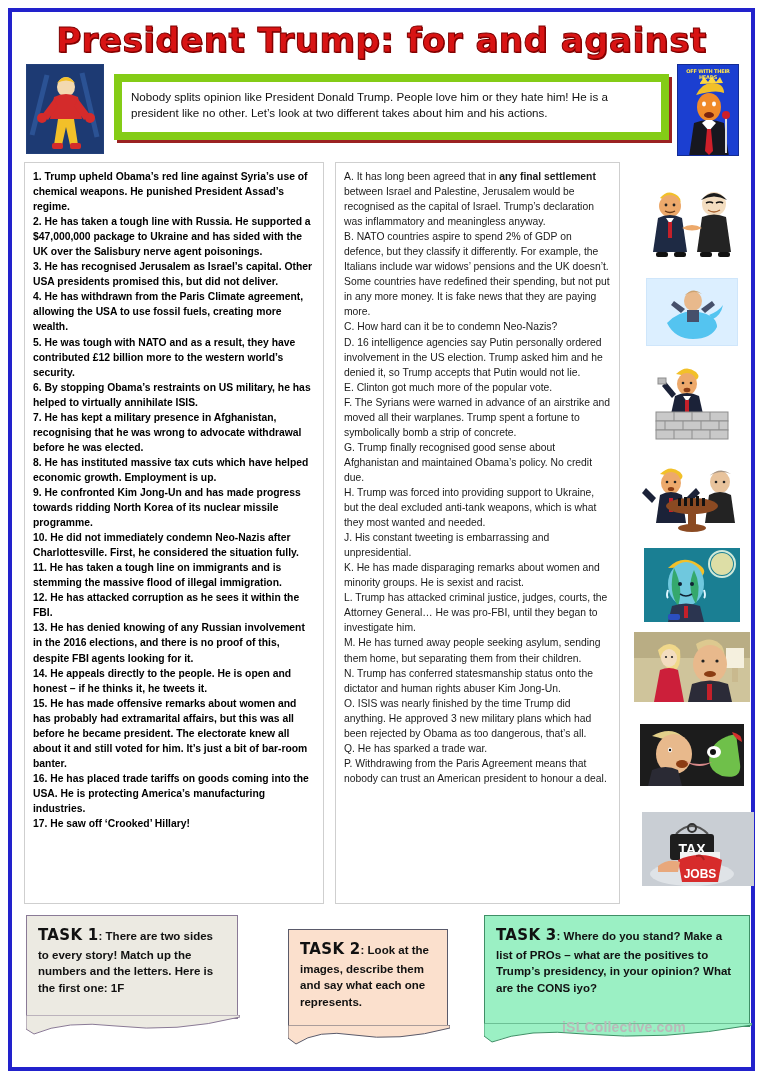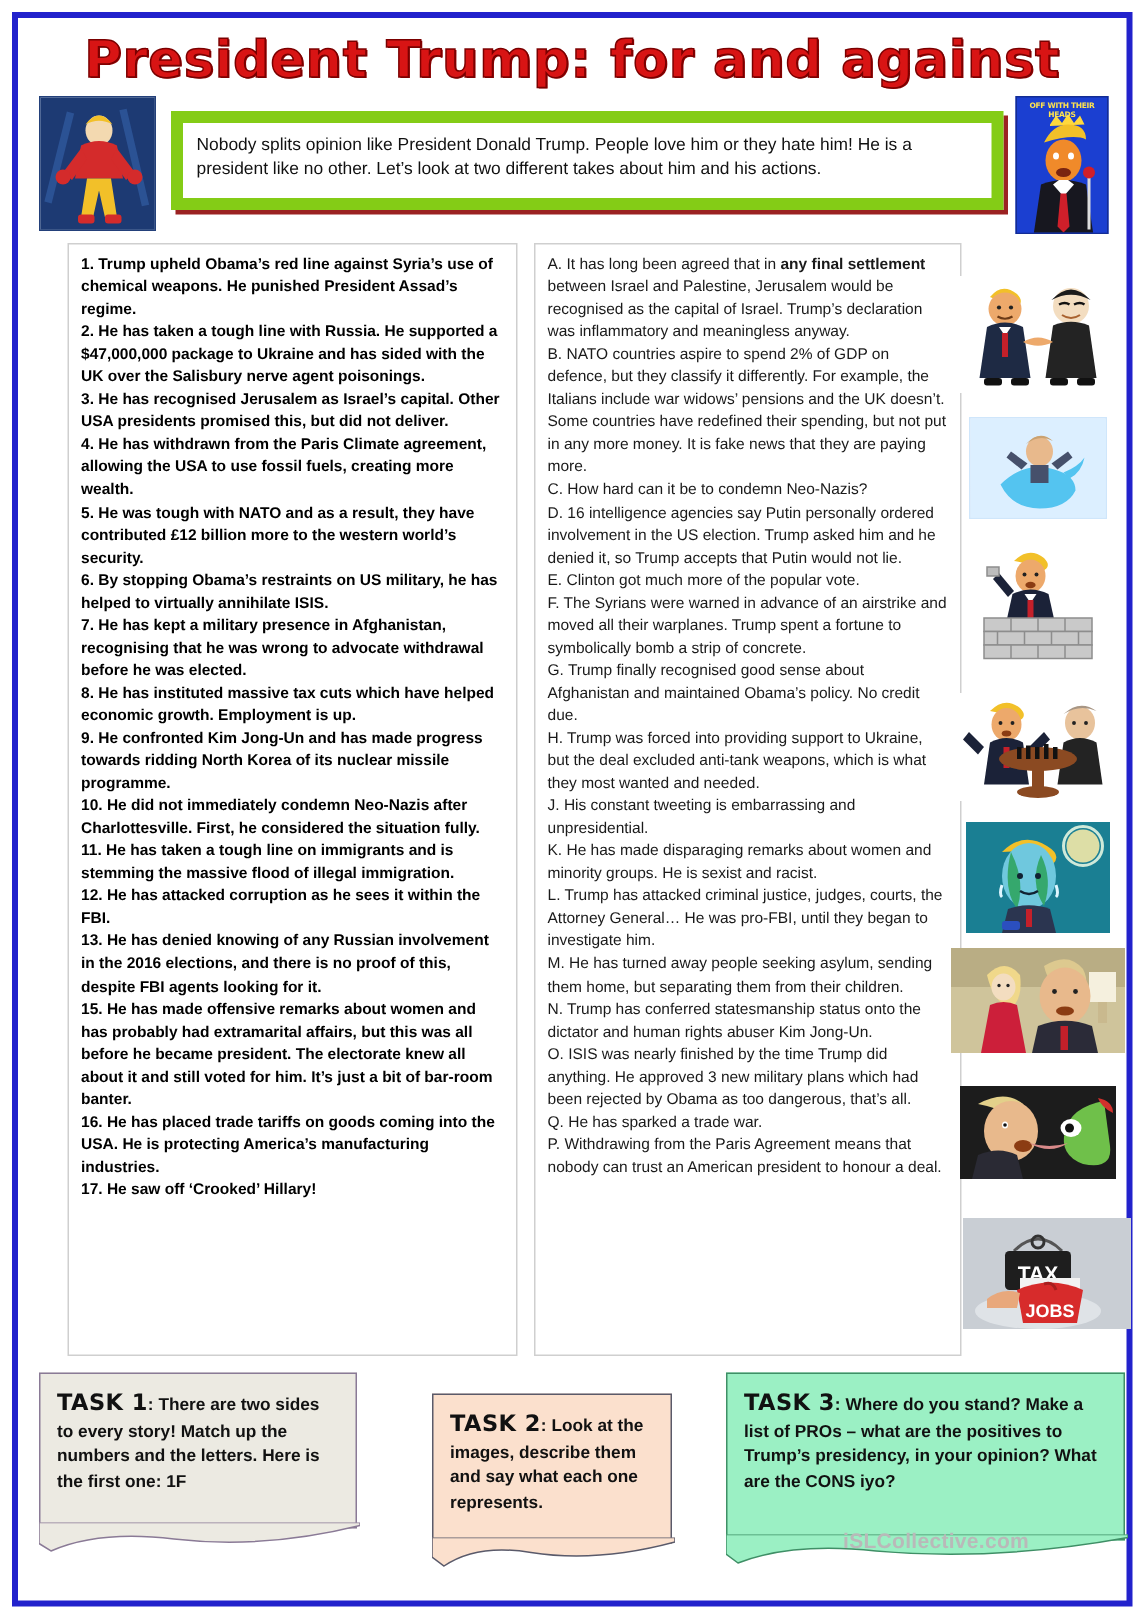--- a/index.html
+++ b/index.html
@@ -73,21 +73,20 @@
     margin:4px 10px 0 10px;
     height:745px;
   }
   .col {
     position:absolute;
     top:0;
     border:1px solid #cfcfcf;
     background:#ffffff;
     padding:6px 8px 8px 8px;
     overflow:hidden;
-    margin-left:21px;
   }
   .col-left  { left:2px;   width:300px; height:742px; }
   .col-right { left:313px; width:285px; height:742px; }
   .col p { margin:0; }
   .col-left  .item { font-size:10.35px; line-height:1.455; font-weight:bold; color:#000; }
   .col-right .item { font-size:10.35px; line-height:1.455; color:#1a1a1a; }
   .col-right .item b { font-weight:bold; }
   
   .img-col {
     position:absolute; left:606px; top:0; width:128px; height:742px;
@@ -191,20 +190,21 @@
         <p class="item">4. He has withdrawn from the Paris Climate agreement, allowing the USA to use fossil fuels, creating more wealth.</p>
         <p class="item">5. He was tough with NATO and as a result, they have contributed £12 billion more to the western world’s security.</p>
         <p class="item">6. By stopping Obama’s restraints on US military, he has helped to virtually annihilate ISIS.</p>
         <p class="item">7. He has kept a military presence in Afghanistan, recognising that he was wrong to advocate withdrawal before he was elected.</p>
         <p class="item">8. He has instituted massive tax cuts which have helped economic growth. Employment is up.</p>
         <p class="item">9. He confronted Kim Jong-Un and has made progress towards ridding North Korea of its nuclear missile programme.</p>
         <p class="item">10. He did not immediately condemn Neo-Nazis after Charlottesville. First, he considered the situation fully.</p>
         <p class="item">11. He has taken a tough line on immigrants and is stemming the massive flood of illegal immigration.</p>
         <p class="item">12. He has attacked corruption as he sees it within the FBI.</p>
         <p class="item">13. He has denied knowing of any Russian involvement in the 2016 elections, and there is no proof of this, despite FBI agents looking for it.</p>
+        <p class="item">14. He appeals directly to the people. He is open and honest – if he thinks it, he tweets it.</p>
         <p class="item">15. He has made offensive remarks about women and has probably had extramarital affairs, but this was all before he became president. The electorate knew all about it and still voted for him. It’s just a bit of bar-room banter.</p>
         <p class="item">16. He has placed trade tariffs on goods coming into the USA. He is protecting America’s manufacturing industries.</p>
         <p class="item">17. He saw off ‘Crooked’ Hillary!</p>
       </div>
 
     <div class="col col-right" id="cons-col">
         <p class="item">A. It has long been agreed that in <b>any final settlement</b> between Israel and Palestine, Jerusalem would be recognised as the capital of Israel. Trump’s declaration was inflammatory and meaningless anyway.</p>
         <p class="item">B. NATO countries aspire to spend 2% of GDP on defence, but they classify it differently. For example, the Italians include war widows’ pensions and the UK doesn’t. Some countries have redefined their spending, but not put in any more money. It is fake news that they are paying more.</p>
         <p class="item">C. How hard can it be to condemn Neo-Nazis?</p>
         <p class="item">D. 16 intelligence agencies say Putin personally ordered involvement in the US election. Trump asked him and he denied it, so Trump accepts that Putin would not lie.</p>

